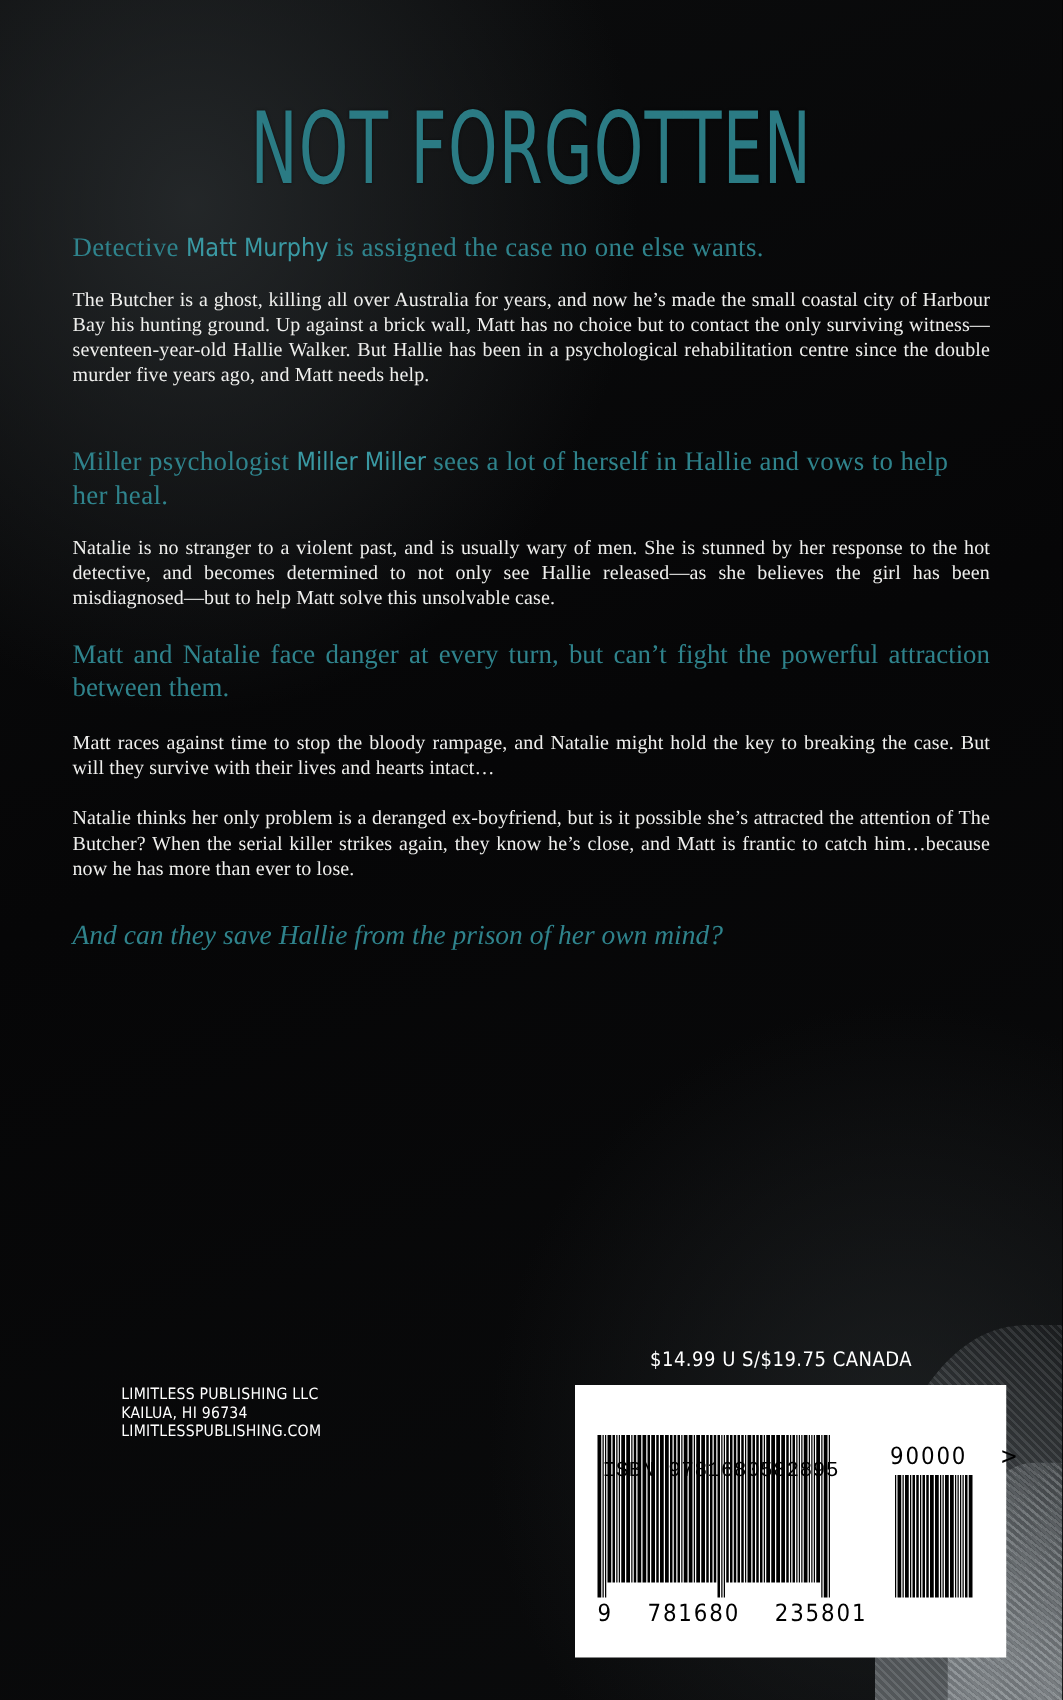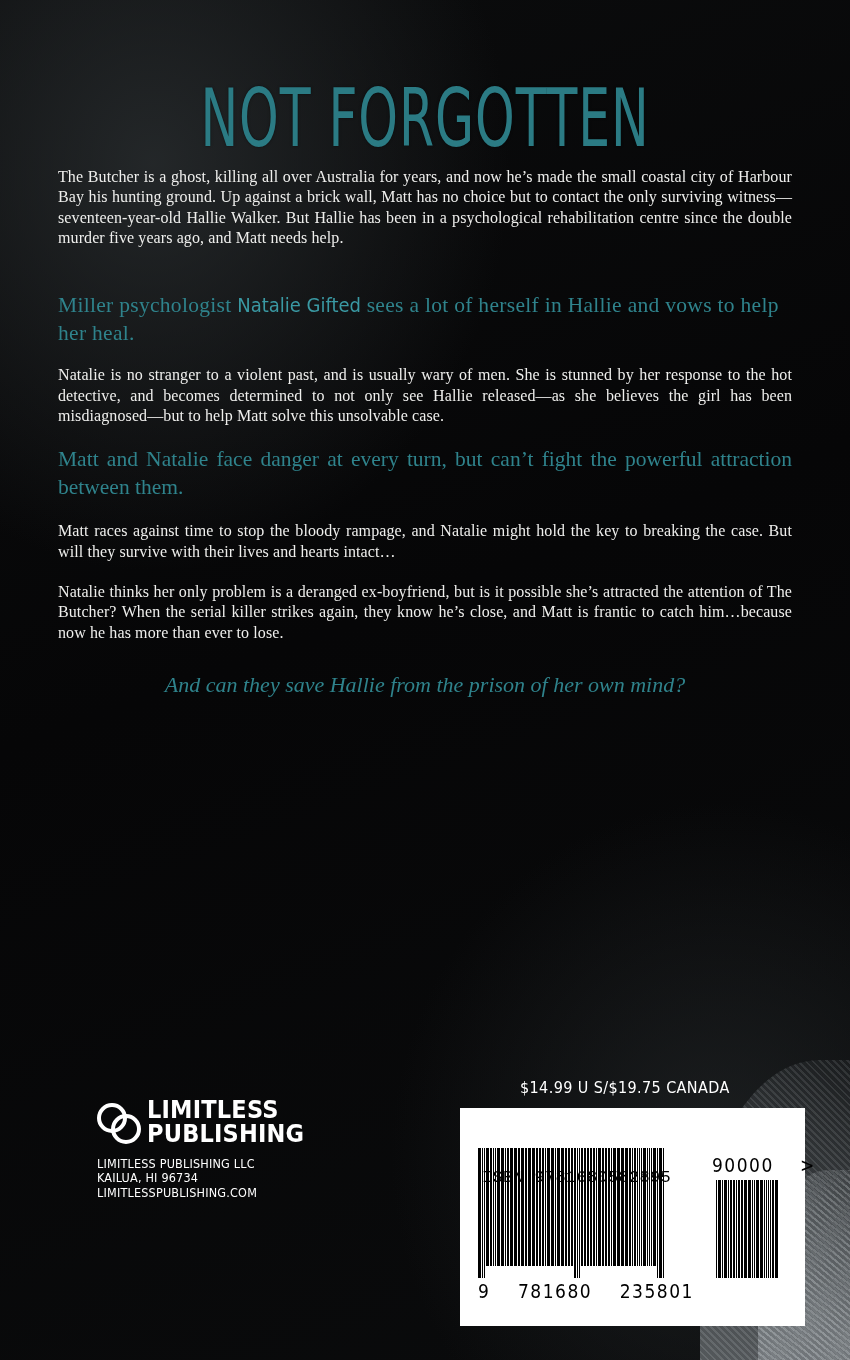--- a/index.html
+++ b/index.html
@@ -97,21 +97,21 @@
   p.teal {
     color: #2f838c;
     text-align: justify;
     font-size: 21.5px;
     line-height: 1.28;
     margin: 0 0 20px 0;
   }
 
   p.closing {
     color: #2f838c;
-    text-align: center;
+    text-align: left;
     font-style: italic;
     font-size: 22px;
     line-height: 1.26;
     margin: 28px 0 0 0;
   }
 
   
   #footer {
     position: absolute;
     left: 0;
@@ -249,53 +249,46 @@
 
 <div id="cover">
 
   <div class="fabric-corner"></div>
   <div class="fabric-corner2"></div>
 
   <div id="content">
 
     <div class="title">NOT FORGOTTEN</div>
 
+    <div class="tagline">
+      <span>Detective </span><span class="name">Matt Murphy</span><span> is assigned the case no one else wants.</span>
+    </div>
 
     <p class="body">The Butcher is a ghost, killing all over Australia for years, and now he’s made the small coastal city of Harbour Bay his hunting ground. Up against a brick wall, Matt has no choice but to contact the only surviving witness—seventeen-year-old Hallie Walker. But Hallie has been in a psychological rehabilitation centre since the double murder five years ago, and Matt needs help.</p>
 
     <div class="tagline">
-      <span>Miller psychologist </span><span class="name">Natalie Gifted</span><span> sees a lot of herself in Hallie and vows to help her heal.</span>
+      <span>Miller psychologist </span><span class="name">Miller Miller</span><span> sees a lot of herself in Hallie and vows to help her heal.</span>
     </div>
 
     <p class="body">Natalie is no stranger to a violent past, and is usually wary of men. She is stunned by her response to the hot detective, and becomes determined to not only see Hallie released—as she believes the girl has been misdiagnosed—but to help Matt solve this unsolvable case.</p>
 
     <p class="teal">Matt and Natalie face danger at every turn, but can’t fight the powerful attraction between them.</p>
 
     <p class="body">Matt races against time to stop the bloody rampage, and Natalie might hold the key to breaking the case. But will they survive with their lives and hearts intact…</p>
 
     <p class="body">Natalie thinks her only problem is a deranged ex-boyfriend, but is it possible she’s attracted the attention of The Butcher? When the serial killer strikes again, they know he’s close, and Matt is frantic to catch him…because now he has more than ever to lose.</p>
 
     <p class="closing">And can they save Hallie from the prison of her own mind?</p>
   </div>
 
   <div id="footer">
 
     <div class="price">$14.99 U S/$19.75 CANADA</div>
 
     <div class="pub-block">
-      <div class="logo-row">
-        <div class="logo-mark">
-          <div class="c1"></div>
-          <div class="c2"></div>
-        </div>
-        <div class="logo-words">
-          <div class="l1">LIMITLESS</div>
-          <div class="l2">PUBLISHING</div>
-        </div>
-      </div>
       <div class="addr">
         <div>LIMITLESS PUBLISHING LLC</div>
         <div>KAILUA, HI 96734</div>
         <div>LIMITLESSPUBLISHING.COM</div>
       </div>
     </div>
 
     <div class="barcode-box">
       <div class="isbn-text">ISBN 9781680582895</div>
       <div class="bars-main" id="bars-main">

